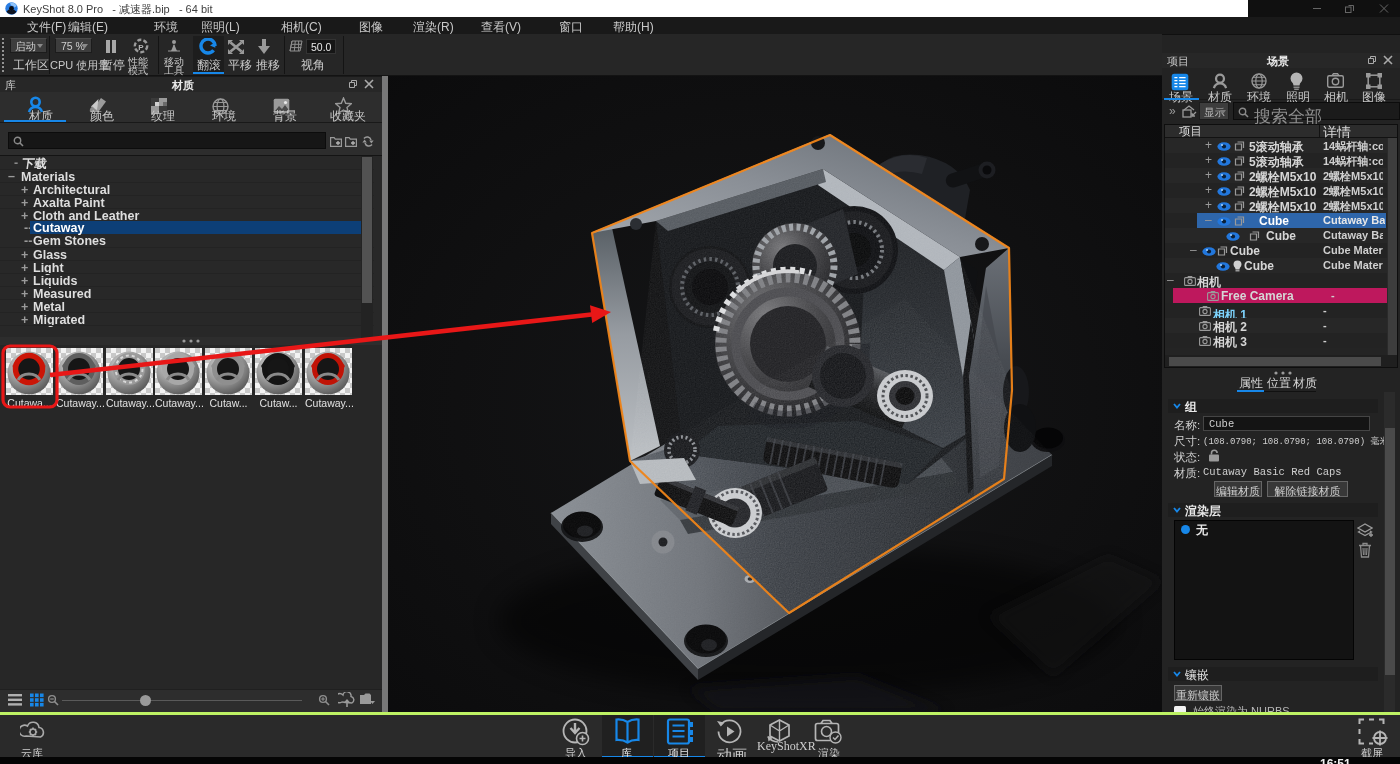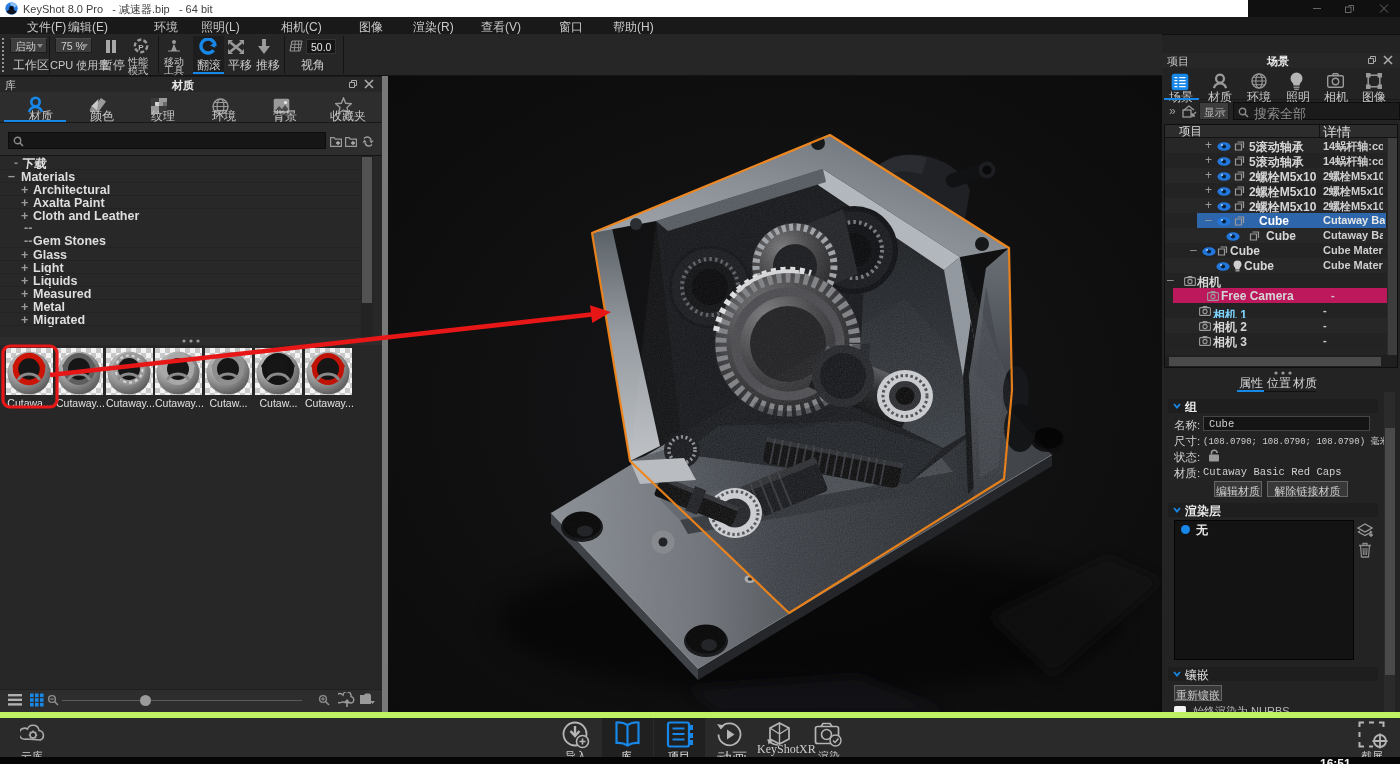--- a/index.html
+++ b/index.html
@@ -9,21 +9,21 @@
 #menubar{left:0;top:17px;width:1400px;height:17px;background:#191919;color:#c9c9c9;font-size:12px}
 .mitem{position:absolute;top:2px}
 #toolbar{left:0;top:34px;width:1162px;height:42px;background:#262626;color:#c9c9c9;border-bottom:1px solid #131313}
 .tsep{position:absolute;top:2px;width:1px;height:38px;background:#141414}
 .tlabel{position:absolute;font-size:12px;color:#c9c9c9;white-space:nowrap}
 .tlabel2{position:absolute;font-size:10px;line-height:9px;color:#c9c9c9;text-align:center;white-space:nowrap}
 .tbox{position:absolute;background:#3d3d3d;border:1px solid #1c1c1c;border-top-color:#4a4a4a;height:15px;font-size:10.5px;color:#cecece}
 #leftpanel{left:0;top:76px;width:382px;height:636px;background:#2d2d2d;border-top:1px solid #1a1a1a}
 #vsplit{left:382px;top:76px;width:6px;height:636px;background:#787878}
 #rightcol{left:1162px;top:35px;width:238px;height:677px;background:#232323}
-#dock{left:0;top:712px;width:1400px;height:45px;background:#2a2a2a;border-top:6px solid #bef264}
+#dock{left:0;top:712px;width:1400px;height:45px;background:#2a2a2a;border-top:3px solid #bef264}
 #taskstrip{left:0;top:757px;width:1400px;height:7px;background:#050505;color:#f0f0f0;overflow:hidden}
 .icon{position:absolute}
 text{font-family:"Liberation Sans",sans-serif}
 </style></head>
 <body>
 <div class="abs" id="titlebar">
  <svg class="icon" style="left:5px;top:2px" width="13" height="13" viewBox="0 0 13 13">
   <circle cx="6.5" cy="6.5" r="6.2" fill="#2a7de2"></circle>
   <path d="M1.5 9.5 A6 6 0 0 0 11.5 9.8 L8.8 7.5 A3 3 0 0 1 4.2 7.2 Z" fill="#0e1320"></path>
   <path d="M11.8 4 A6 6 0 0 0 5 .7 L6 3.6 A3 3 0 0 1 9.3 5.6 Z" fill="#8fc3f9"></path>
@@ -209,20 +209,23 @@
   <div class="abs" style="left:0;top:39px;width:374px;height:13px;border-top:1px solid #232323">
         <span class="abs" style="left:21px;top:0;color:#9a9a9a">+</span>
         <span class="abs" style="left:33px;top:0">Axalta Paint</span>
       </div>
   <div class="abs" style="left:0;top:52px;width:374px;height:13px;border-top:1px solid #232323">
         <span class="abs" style="left:21px;top:0;color:#9a9a9a">+</span>
         <span class="abs" style="left:33px;top:0">Cloth and Leather</span>
       </div>
   <div class="abs" style="left:0;top:65px;width:374px;height:13px">
         <span class="abs" style="left:24px;top:0;color:#9a9a9a">--</span>
+        <div class="abs" style="left:30px;top:0;width:333px;height:13px;background:#0d3f77">
+          <span class="abs" style="left:3px;top:0;color:#fff">Cutaway</span>
+        </div>
       </div>
   <div class="abs" style="left:0;top:78px;width:374px;height:13px">
         <span class="abs" style="left:24px;top:0;color:#9a9a9a">--</span>
         <span class="abs" style="left:33px;top:0">Gem Stones</span>
       </div>
   <div class="abs" style="left:0;top:91px;width:374px;height:13px;border-top:1px solid #232323">
         <span class="abs" style="left:21px;top:0;color:#9a9a9a">+</span>
         <span class="abs" style="left:33px;top:0">Glass</span>
       </div>
   <div class="abs" style="left:0;top:104px;width:374px;height:13px;border-top:1px solid #232323">
@@ -633,21 +636,21 @@
    <path d="M2 5 L7 1 L12 5" fill="none" stroke="#9a9a9a" stroke-width="1.3"></path>
    <rect x="1" y="5" width="8" height="7" fill="none" stroke="#9a9a9a" stroke-width="1.3"></rect>
    <path d="M10 8 v3 h3 M10 11 l4-4" stroke="#9a9a9a" stroke-width="1.3" fill="none"></path>
   </svg>
   <div class="abs" style="left:37px;top:1px;width:30px;height:18px;background:#3d3d3d;border:1px solid #1c1c1c;font-size:10.5px;color:#b9b9b9;padding:2.5px 0 0 4px">显示<span style="position:absolute;right:2px;top:7px;width:0;height:0;border-left:3px solid transparent;border-right:3px solid transparent;border-top:4px solid #7a7a7a"></span></div>
   <div class="abs" style="left:71px;top:1px;width:167px;height:18px;background:#1b1b1b;border:1px solid #0c0c0c">
    <svg class="icon" style="left:4px;top:4px" width="11" height="11" viewBox="0 0 11 11">
     <circle cx="4.5" cy="4.5" r="3.2" fill="none" stroke="#8a8a8a" stroke-width="1.4"></circle>
           <path d="M7 7 L10 10" stroke="#8a8a8a" stroke-width="1.6"></path>
    </svg>
-   <span class="abs" style="left:20px;top:2px;font-size:13px;color:#8f8f8f">搜索全部</span>
+   <span class="abs" style="left:20px;top:2px;font-size:17px;color:#8f8f8f">搜索全部</span>
   </div>
  </div>
 
  <div class="abs" id="sctree" style="left:2px;top:89px;width:234px;height:244px;background:#242424;border:1px solid #0e0e0e;font-size:12px;color:#d6d6d6;overflow:hidden">
   <div class="abs" style="left:0;top:0;width:232px;height:13px;background:#2c2c2c;border-bottom:1px solid #121212">
    <span class="abs" style="left:14px;top:-1px;font-size:11.5px">项目</span>
         <span class="abs" style="left:158px;top:-1px;font-size:14px">详情</span>
    <div class="abs" style="left:154px;top:0;width:1px;height:13px;background:#121212"></div>
   </div>
   <div class="abs" style="left:0;top:13px;width:232px;height:15px;background:#272727">

